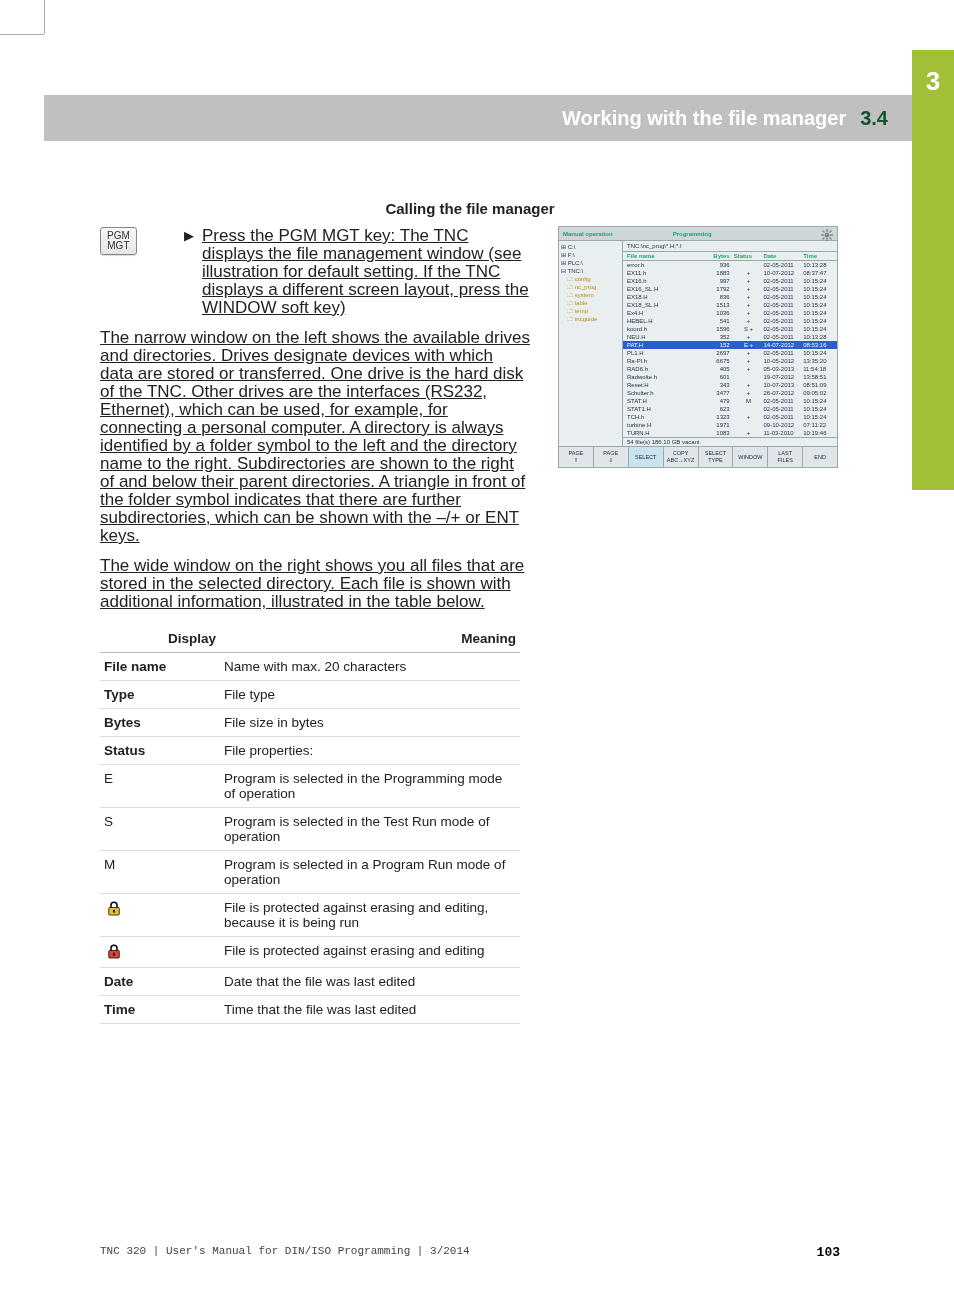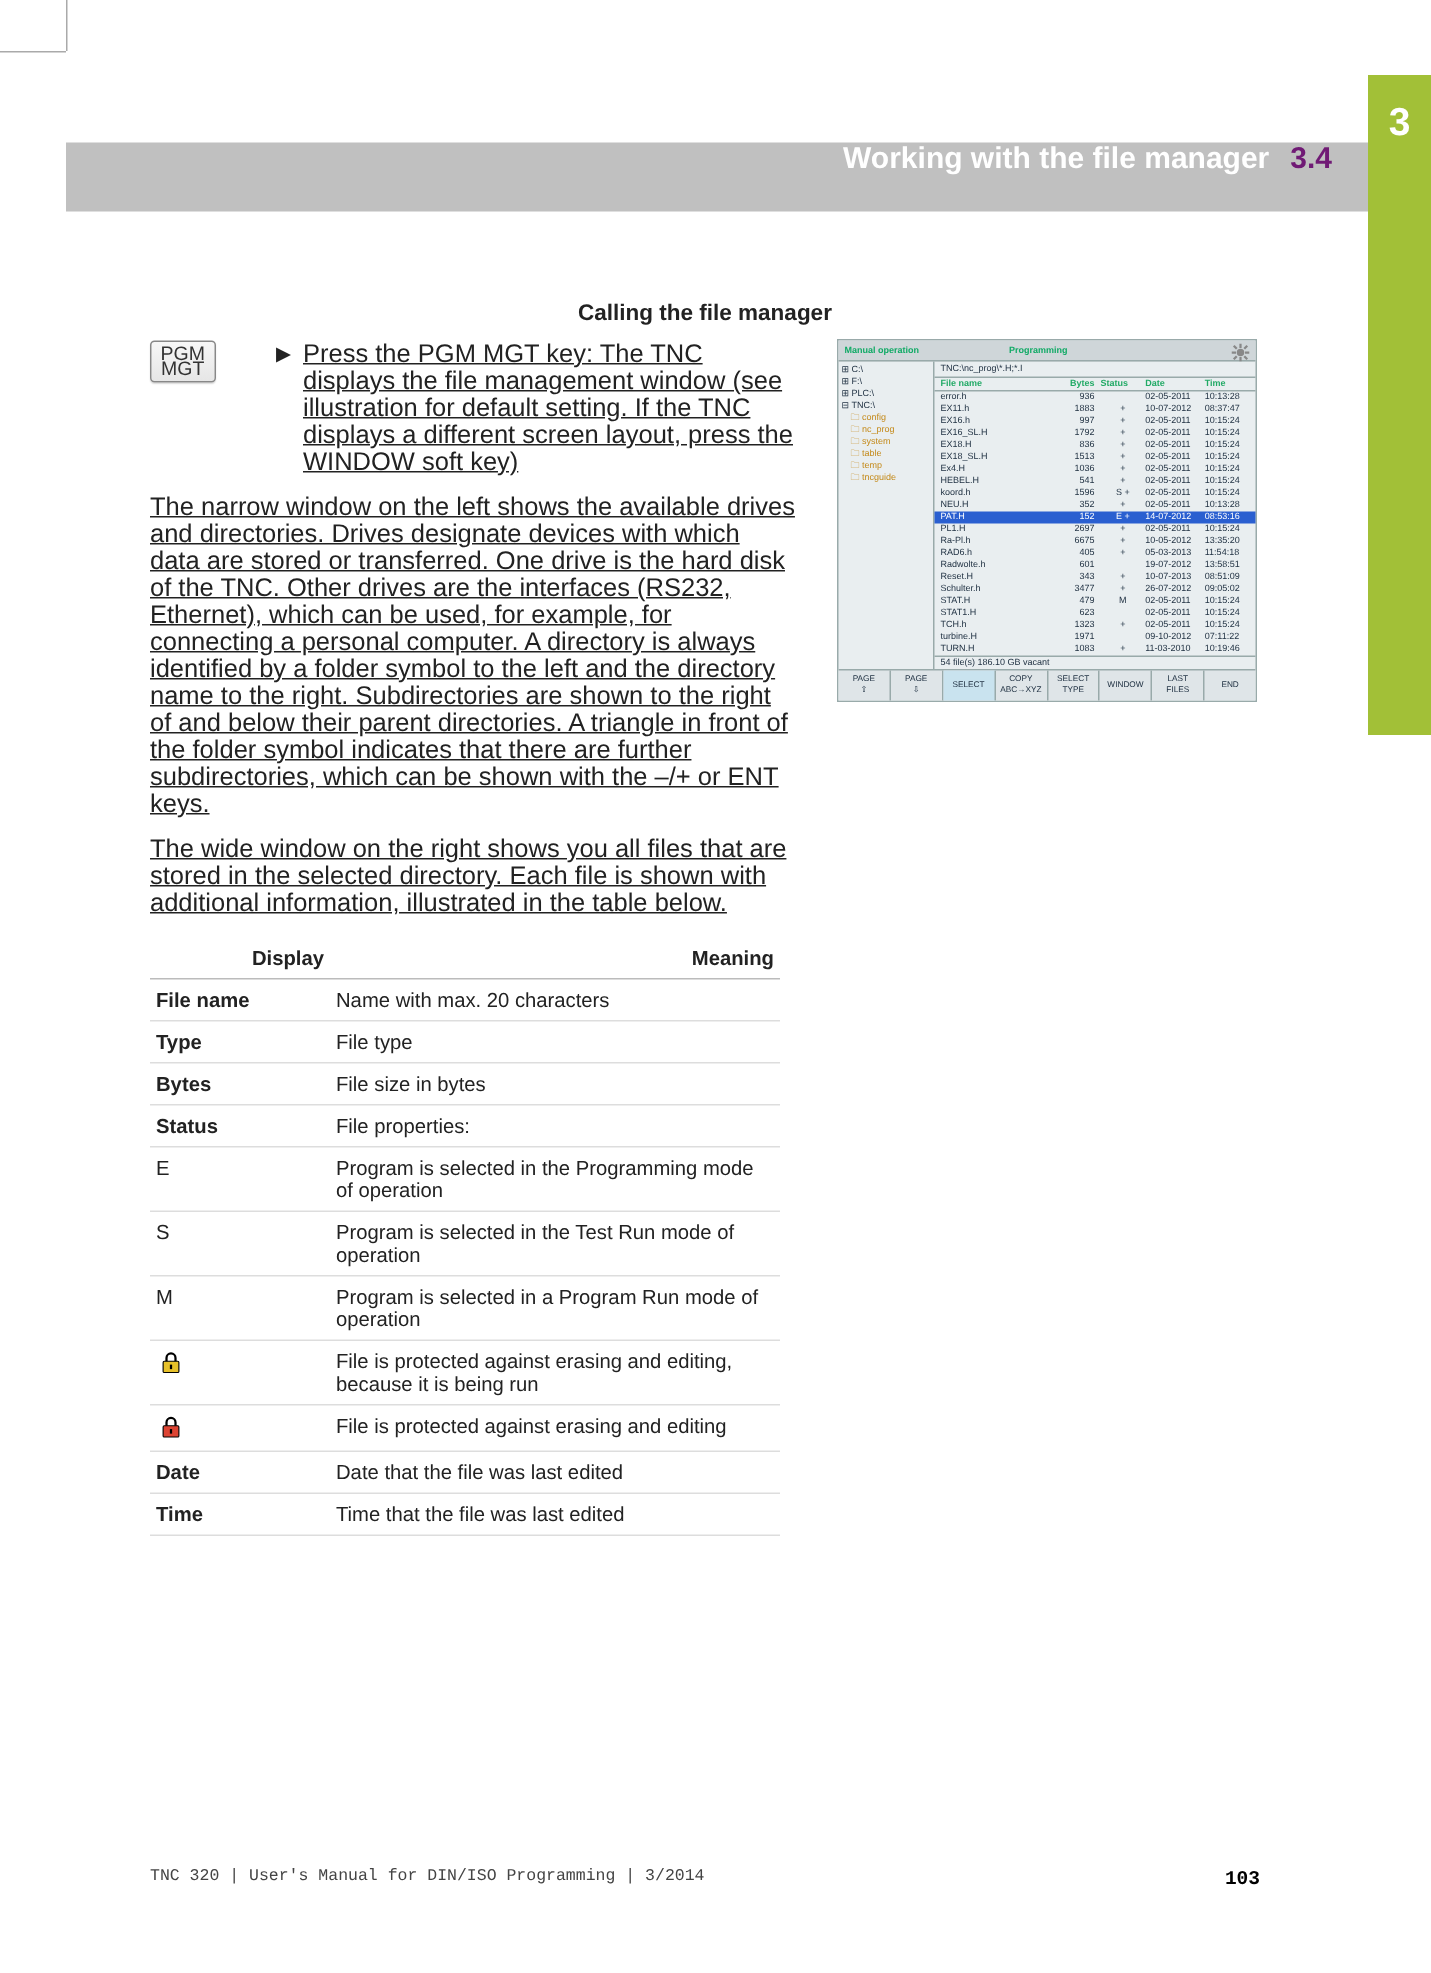--- a/index.html
+++ b/index.html
@@ -2,26 +2,26 @@
 <html><head>
 <meta charset="utf-8">
 <style>
   * { box-sizing: border-box; margin: 0; padding: 0; }
   html, body { width: 954px; height: 1315px; font-family: Arial, Helvetica, sans-serif; background: #fff; color: #222; }
   .page { position: relative; width: 954px; height: 1315px; }
   .crop-tl-v { position: absolute; left: 44px; top: 0; width: 1px; height: 34px; background: #aaa; }
   .crop-tl-h { position: absolute; left: 0; top: 34px; width: 44px; height: 1px; background: #aaa; }
   .side-tab { position: absolute; right: 0; top: 50px; width: 42px; height: 440px; background: #a2c037; }
   .side-tab .num { color: #fff; font-size: 26px; font-weight: bold; text-align: center; padding-top: 16px; }
-  .header-band { position: absolute; left: 44px; right: 42px; top: 95px; height: 46px; background: #c0c0c0; display: flex; align-items: flex-start; justify-content: flex-end; padding-right: 24px; padding-left: 40px; }
+  .header-band { position: absolute; left: 44px; right: 42px; top: 95px; height: 46px; background: #c0c0c0; display: flex; align-items: center; justify-content: flex-end; padding-right: 24px; padding-left: 40px; }
   .header-band .title { color: #fff; font-size: 20px; font-weight: bold; margin-right: 14px; }
-  .header-band .sec { color: #701a75; font-size: 20px; font-weight: bold; }
+  .header-band .sec { color: #14532d; font-size: 20px; font-weight: bold; }
   .content { position: absolute; left: 100px; top: 200px; width: 740px; }
   h3.section { font-size: 15px; font-weight: bold; margin-bottom: 10px; text-align: center; }
-  .keycap { display: inline-block; border: 1px solid #888; border-radius: 3px; background: linear-gradient(#f7f7f7,#e6e6e6); font-size: 13px; line-height: 10px; padding: 3px 6px; color: #333; text-align: center; box-shadow: 0 1px 1px rgba(0,0,0,.15); vertical-align: top; }
+  .keycap { display: inline-block; border: 1px solid #888; border-radius: 3px; background: linear-gradient(#f7f7f7,#e6e6e6); font-size: 10px; line-height: 10px; padding: 3px 6px; color: #333; text-align: center; box-shadow: 0 1px 1px rgba(0,0,0,.15); vertical-align: top; }
   .intro-row { display: flex; align-items: flex-start; gap: 14px; }
   .intro-row .col-key { width: 70px; }
   .intro-row .col-text { width: 350px; display: flex; gap: 8px; }
   .arrow { font-size: 13px; line-height: 18px; }
   .para { font-size: 17px; line-height: 18px; margin-top: 12px; width: 430px; text-decoration: underline; }
   table.defs { border-collapse: collapse; margin-top: 14px; width: 420px; font-size: 13.5px; }
   table.defs th { text-align: right; font-weight: bold; border-bottom: 1px solid #bbb; padding: 6px 4px; }
   table.defs td { border-bottom: 1px solid #ddd; padding: 6px 4px; vertical-align: top; }
   table.defs td.k { width: 120px; font-weight: bold; }
   table.defs td.kn { width: 120px; font-weight: normal; }

